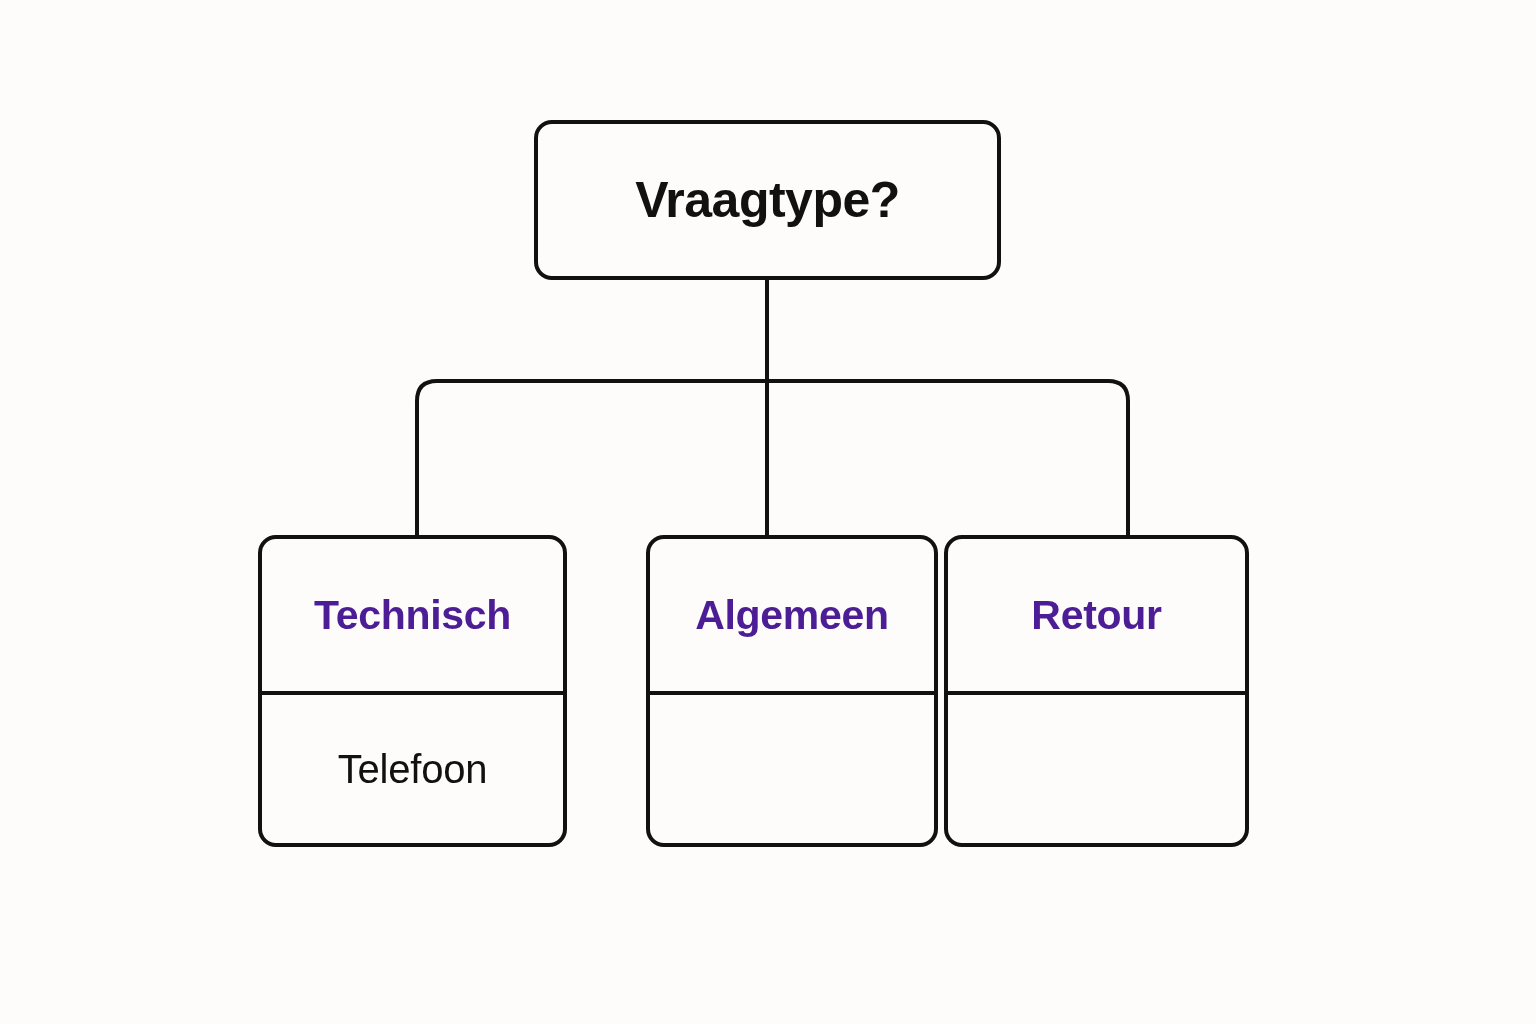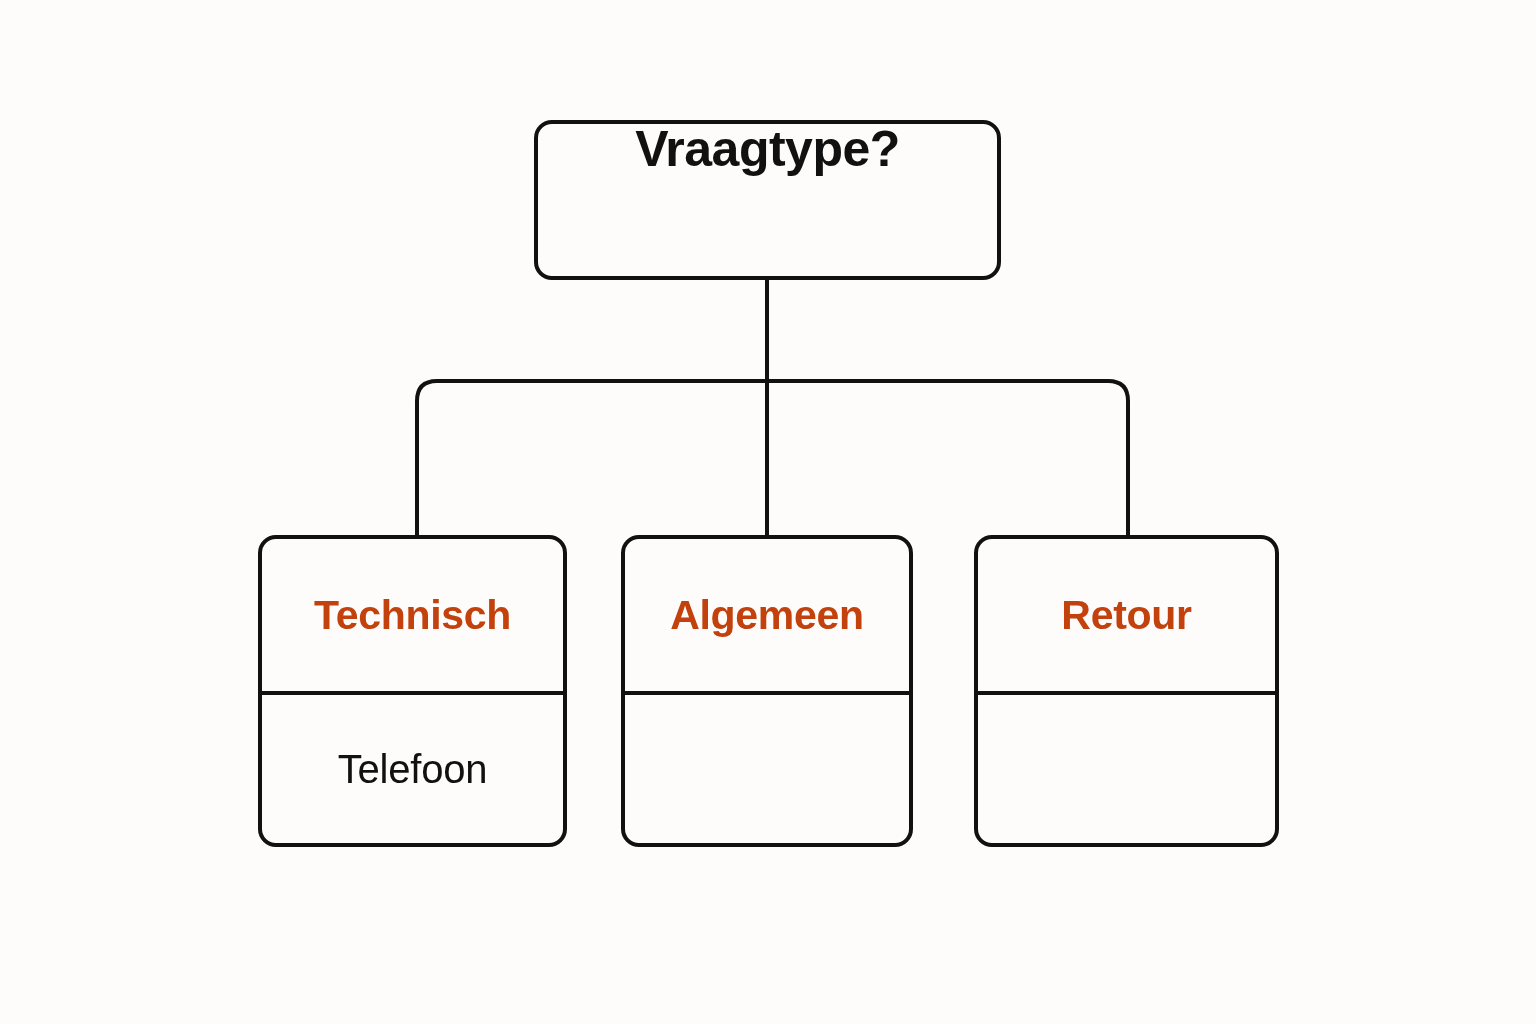--- a/index.html
+++ b/index.html
@@ -36,49 +36,50 @@
     border-radius: 18px;
     display: flex;
     flex-direction: column;
   }
   .node-root {
     left: 534px;
     top: 120px;
     width: 467px;
     height: 160px;
     align-items: center;
+    justify-content: center;
   }
   .node-root .node-title {
     font-size: 50px;
     font-weight: bold;
     color: #111111;
     letter-spacing: -0.5px;
     line-height: 1;
   }
 
   .node-child {
     top: 535px;
     height: 312px;
   }
   .child-1 { left: 258px; width: 309px; }
-  .child-2 { left: 621px; width: 292px; }
-  .child-3 { left: 974px; width: 305px; }
+  .child-2 { left: 646px; width: 292px; }
+  .child-3 { left: 944px; width: 305px; }
 
   .node-header {
     flex: 0 0 156px;
     display: flex;
     align-items: center;
     justify-content: center;
     border-bottom: 4px solid #111111;
     box-sizing: border-box;
   }
   .node-header .node-title {
     font-size: 41px;
     font-weight: bold;
-    color: #c2410c;
+    color: #4c1d95;
     letter-spacing: -0.3px;
     line-height: 1;
   }
   .node-body {
     flex: 1 1 auto;
     display: flex;
     align-items: center;
     justify-content: center;
     text-align: center;
   }

